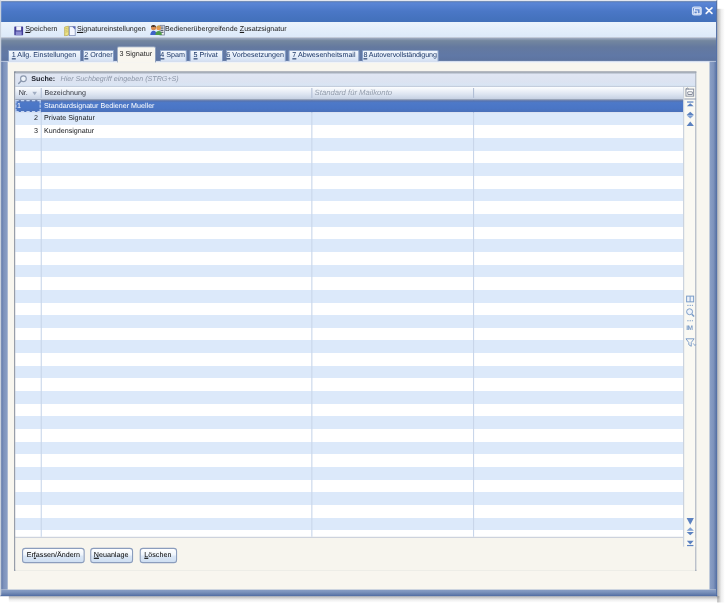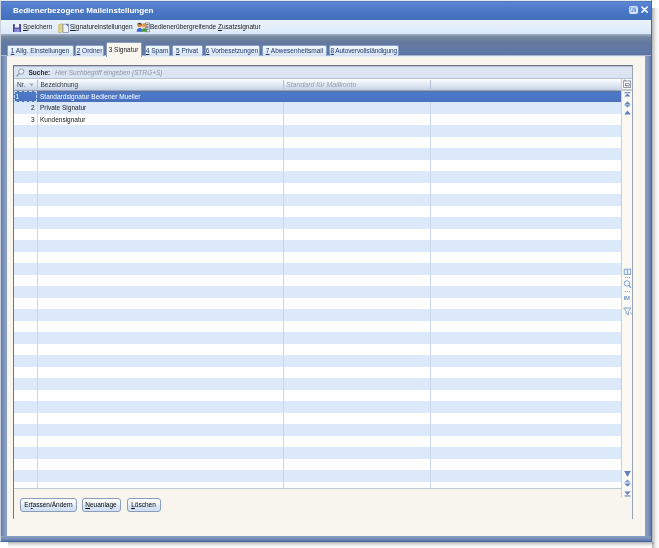--- a/index.html
+++ b/index.html
@@ -51,21 +51,20 @@
   .fbtn{position:absolute;top:9px;height:14px;border:1px solid #8b9dbd;border-radius:3px;background:linear-gradient(#fefefe 0%,#eff5fc 45%,#dbe7f6 55%,#cfdff2 100%);line-height:12px;text-align:center;color:#000;font-size:6.5px;}
   u{text-decoration:underline;}
   #shadow-r{left:652px;top:8px;width:7px;height:540px;background:linear-gradient(90deg,rgba(120,120,120,.55),rgba(190,190,190,.25) 55%,rgba(255,255,255,0));}
   #shadow-b{left:8px;top:542px;width:646px;height:6px;background:linear-gradient(rgba(120,120,120,.55),rgba(190,190,190,.25) 55%,rgba(255,255,255,0));}
 </style>
 </head>
 <body>
 <div id="stage">
   <div class="abs" id="winbg"></div>
   <div class="abs" id="title">
-    <div class="txt">Bedienerbezogene Maileinstellungen</div>
     <div id="btn-restore">
       <svg width="8" height="7" viewBox="0 0 8 7" style="position:absolute;left:0px;top:0px">
         <rect x="1.3" y="0.9" width="5.2" height="4.6" fill="none" stroke="#eef3ff" stroke-width="0.9"></rect>
         <rect x="0.9" y="3" width="3" height="2.6" fill="#5c84ca" stroke="#eef3ff" stroke-width="0.9"></rect>
       </svg>
     </div>
     <div id="btn-close">
       <svg width="8" height="8" viewBox="0 0 8 8" style="display:block">
         <path d="M1 1.1 L6.2 6.1 M6.2 1.1 L1 6.1" stroke="#f2f5fc" stroke-width="1.6" stroke-linecap="round"></path>
       </svg>

